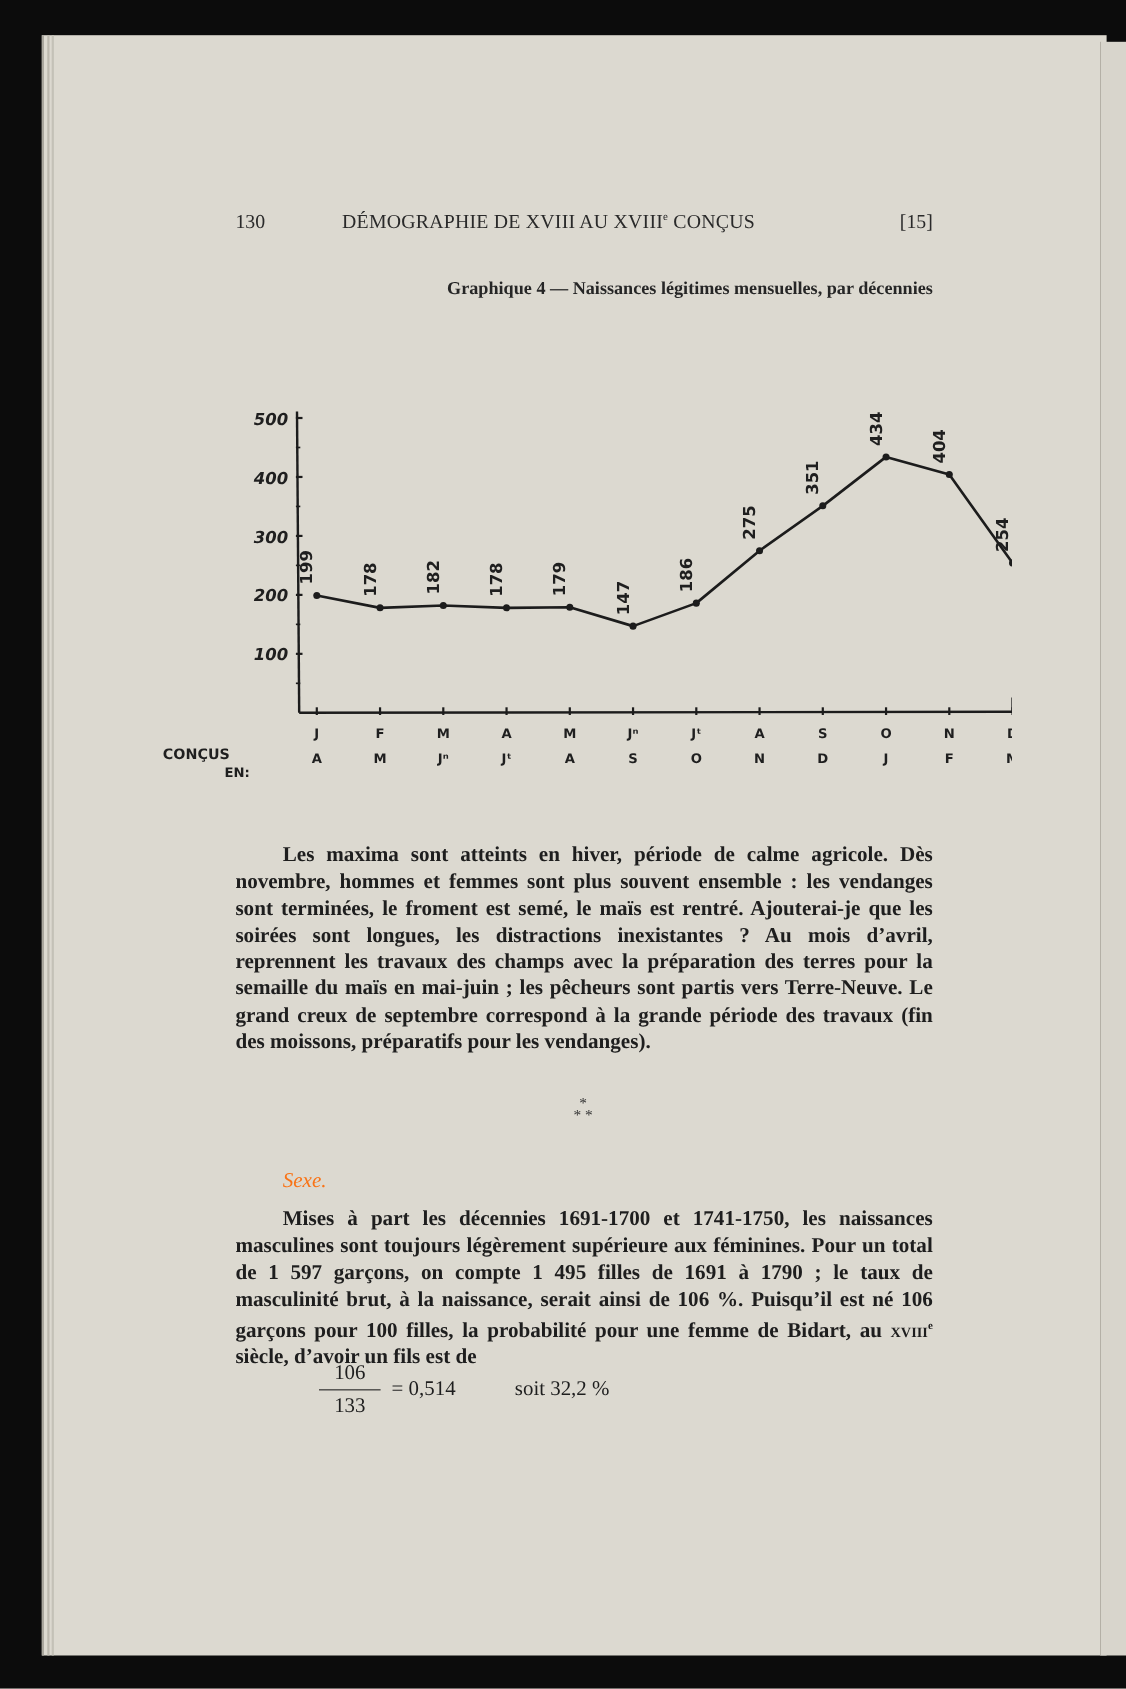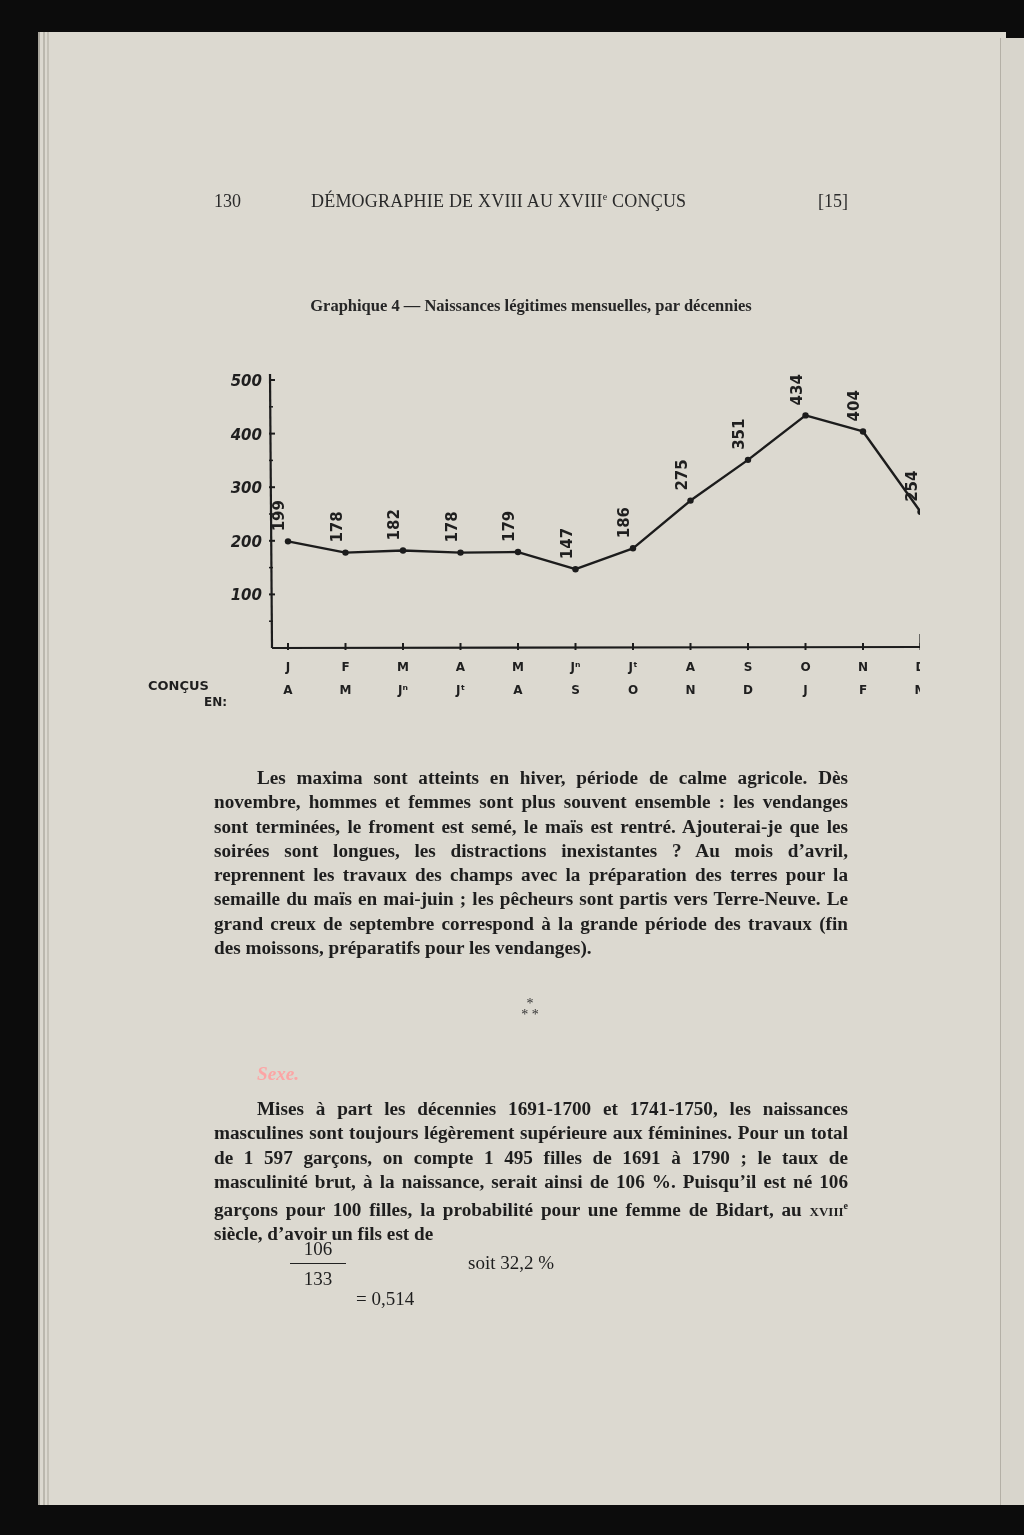--- a/index.html
+++ b/index.html
@@ -6,37 +6,37 @@
   body { width:1024px; height:1535px; background:#0c0c0c; position:relative; overflow:hidden; font-family:"Liberation Serif", serif; }
   .page { position:absolute; left:38px; top:32px; width:968px; height:1473px; background:#dcd9d0; }
   .page-edge { position:absolute; top:32px; width:2px; height:1473px; background:#aaa79e; }
   .gutter { position:absolute; left:1000px; top:38px; width:1px; height:1467px; background:#b4b0a6; }
   .right-sheet { position:absolute; left:1001px; top:38px; width:23px; height:1467px; background:#d8d5cc; }
   .running-head { position:absolute; top:191px; left:214px; width:634px; font-size:18px; color:#2a2a2a; }
   .running-head .pg { position:absolute; left:0; }
   .running-head .title { position:absolute; left:97px; letter-spacing:0.2px; }
   .running-head .sec { position:absolute; right:0; }
   sup.e { font-size:10px; vertical-align:7px; }
-  .fig-title { position:absolute; top:252px; left:214px; width:634px; text-align:center; font-weight:bold; font-size:16.5px; color:#262626;margin-top:44px; }
+  .fig-title { position:absolute; top:252px; left:214px; width:634px; text-align:right; font-weight:bold; font-size:16.5px; color:#262626; }
   .chart { position:absolute; left:140px; top:350px; width:780px; height:360px; }
   .chart svg { position:absolute; left:0; top:0; }
   .hand { font-family:"DejaVu Sans", sans-serif; font-weight:bold; fill:#1f1f1f; }
   .body-text { position:absolute; left:214px; width:634px; font-size:19.2px; line-height:24.3px; color:#1e1e1e; text-align:justify;font-weight:bold; }
   .body-text p { margin:0; text-indent:43px; }
   .p1 { top:766px; }
   .stars { position:absolute; left:505px; top:998px; width:50px; text-align:center; font-size:14px; color:#333; line-height:11px; }
-  .sexe { position:absolute; left:257px; top:1063px; font-style:italic; font-size:19.2px; color:#fca5a5;font-weight:bold; }
+  .sexe { position:absolute; left:257px; top:1063px; font-style:italic; font-size:19.2px; color:#f97316; }
   .p2 { top:1097px; }
   .sc { font-variant:small-caps; }
   .formula { position:absolute; top:1238px; left:290px; font-size:19px; color:#1e1e1e; }
   .frac { position:absolute; left:0; top:0; width:56px; text-align:center; }
   .frac .num { display:block; }
   .frac .bar { display:block; height:1px; background:#222; margin:3px 0 4px 0; }
   .frac .den { display:block; }
-  .eq { position:absolute; left:66px; top:14px; white-space:nowrap;margin-top:36px; }
+  .eq { position:absolute; left:66px; top:14px; white-space:nowrap; }
   .soit { position:absolute; left:178px; top:14px; white-space:nowrap; }
 </style>
 </head>
 <body>
 
 <div class="page"></div>
 <div class="page-edge" style="left:38px"></div>
 <div class="page-edge" style="left:43px;background:#bbb8ae"></div>
 <div class="page-edge" style="left:47px;background:#c4c1b7"></div>
 <div class="gutter"></div>

